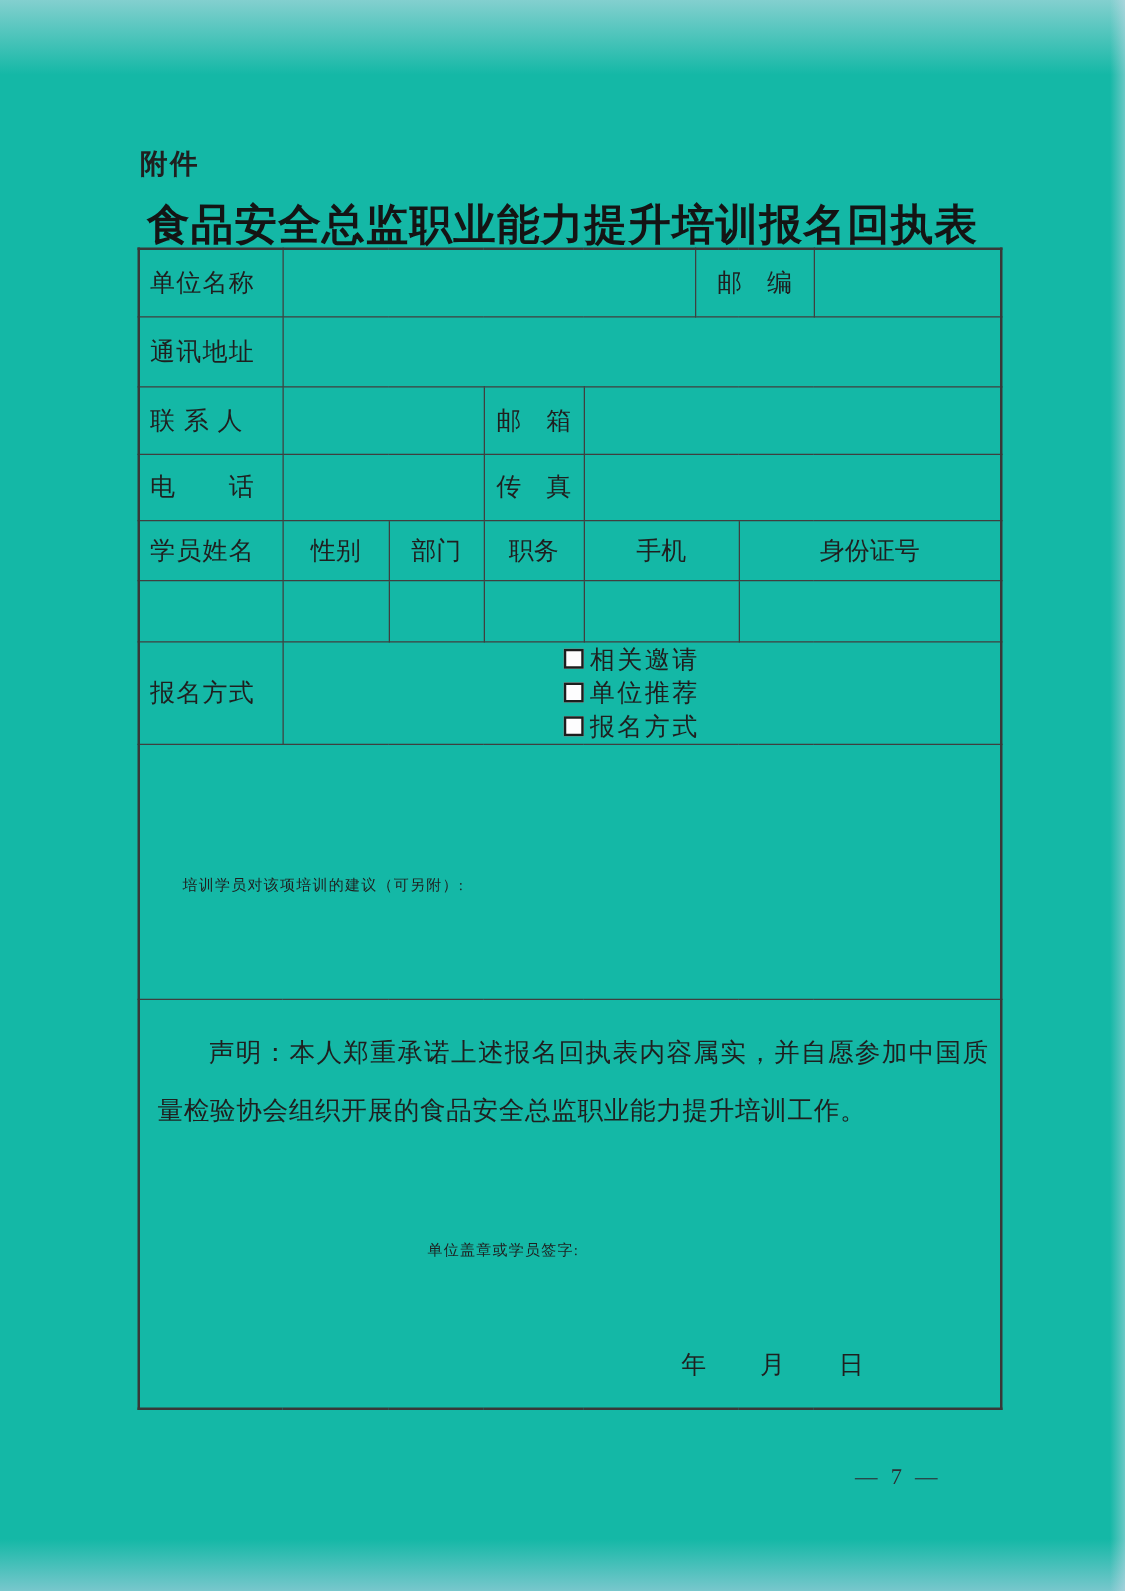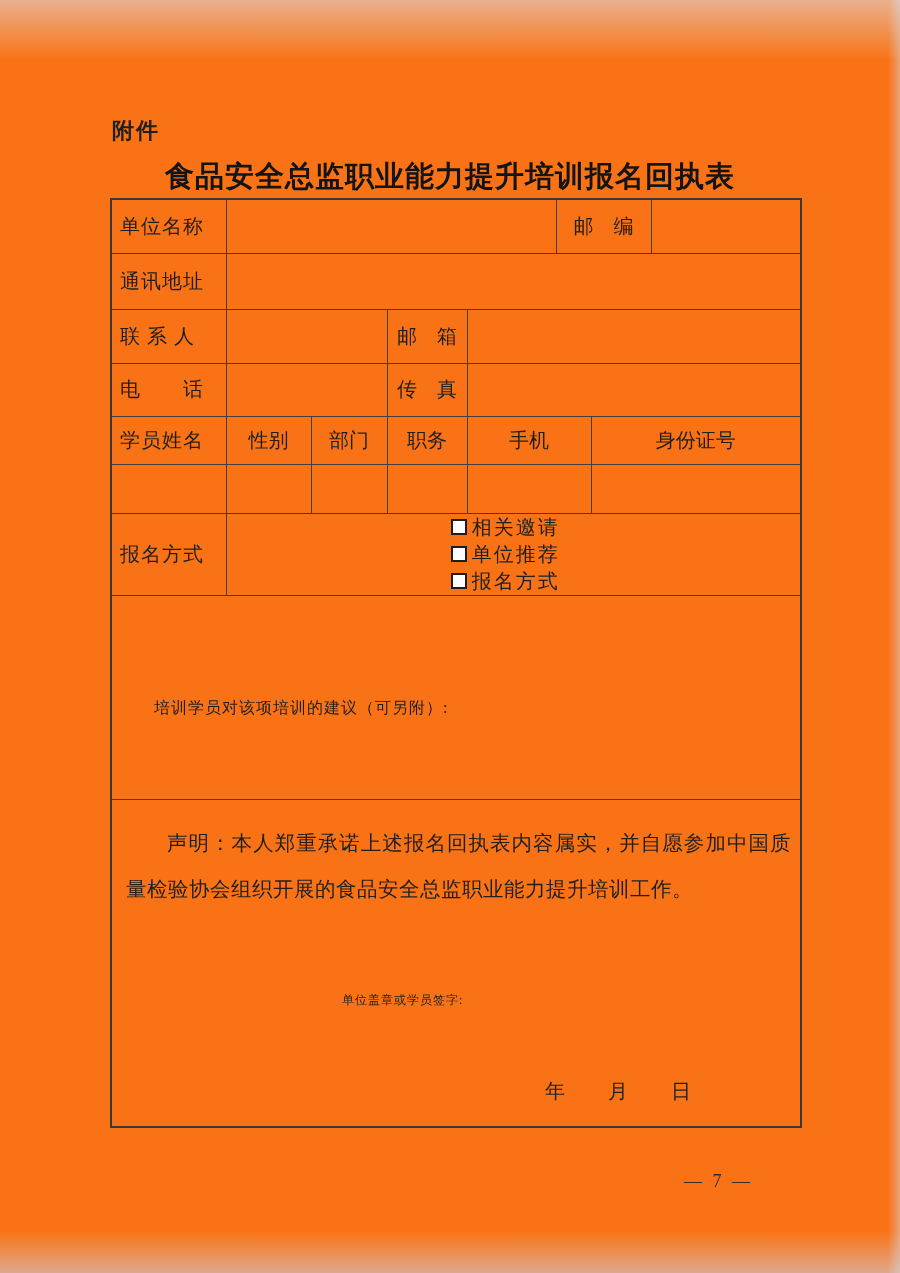--- a/index.html
+++ b/index.html
@@ -4,42 +4,42 @@
 <style>
   * { margin:0; padding:0; box-sizing:border-box; }
   html,body { width:900px; }
   body {
     font-family: "Liberation Serif", "DejaVu Serif", serif;
     background:#ffffff;
   }
   .page {
     position:relative;
     width:900px; height:1273px;
-    background:#f97316;
+    background:#14b8a6;
     overflow:hidden;
     color:#1f1f1f;
   }
   
   .tint-top   { position:absolute; top:0; left:0; right:0; height:60px;
                 background:linear-gradient(180deg, rgba(222,227,240,0.55), rgba(222,227,240,0)); }
   .tint-bottom{ position:absolute; bottom:0; left:0; right:0; height:42px;
                 background:linear-gradient(0deg, rgba(203,212,236,0.55), rgba(203,212,236,0)); }
   .tint-right { position:absolute; top:0; bottom:0; right:0; width:12px;
                 background:linear-gradient(270deg, rgba(214,220,236,0.45), rgba(214,220,236,0)); }
 
   .attachment {
     position:absolute; left:112px; top:116px;
     font-family:"DejaVu Sans","Liberation Sans",sans-serif;
     font-size:22px; font-weight:bold; letter-spacing:2px;
   }
   .title {
     position:absolute; left:0; top:157px; width:100%;
     text-align:center;
     font-family:Liberation Sans, sans-serif;
-    font-size:29px; font-weight:bold; letter-spacing:1px;
+    font-size:34px; font-weight:bold; letter-spacing:1px;
     color:#141414;
   }
 
   table.form {
     position:absolute; left:110px; top:198px;
     width:690px;
     border-collapse:collapse;
     table-layout:fixed;
   }
   table.form td {
@@ -75,21 +75,21 @@
   .chk-box {
     display:inline-block; width:16px; height:16px;
     border:2px solid #1d1d1d; margin-right:5px; flex:0 0 auto;
     background:#fdfdfe;
   }
 
   td.suggestion-cell { vertical-align:top; }
   .suggestion-text {
     padding:22px 10px 0 10px;
     text-indent:2em;
-    font-size:16px; letter-spacing:1px;
+    font-size:12px; letter-spacing:1px;
   }
 
   td.decl-cell { vertical-align:top; padding:0; }
   .decl-wrap { position:relative; height:322px; }
   .decl-text {
     padding:18px 9px 0 14px;
     text-indent:2em;
     font-size:20.5px;
     line-height:46px;
     text-align:justify;

